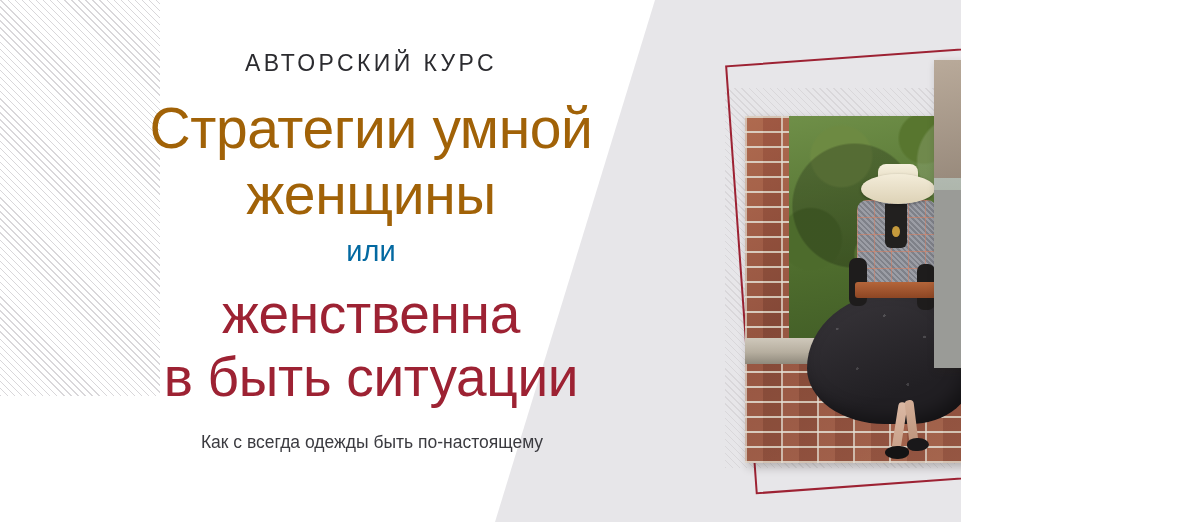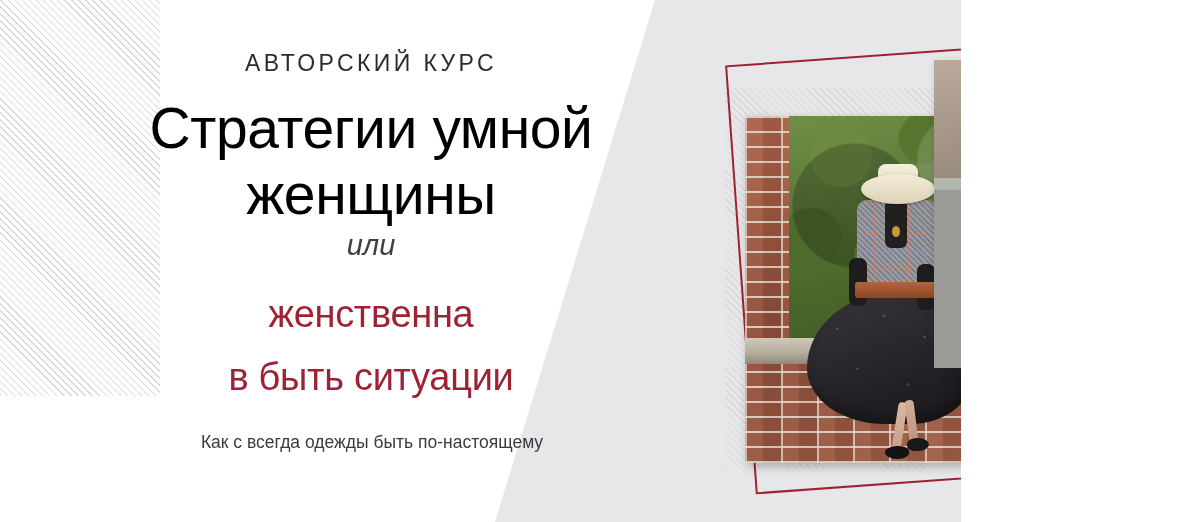--- a/index.html
+++ b/index.html
@@ -60,42 +60,41 @@
     font-size: 23px;
     letter-spacing: 3.4px;
     color: #2b2b2f;
     font-weight: 400;
     line-height: 1;
   }
   .headline {
     position: absolute;
     left: 0; top: 95px;
     width: 100%;
-    color: #000000;
+    color: #a16207;
     font-size: 57px;
     line-height: 66px;
     font-weight: 400;
     letter-spacing: -0.4px;
   }
   .orline {
     position: absolute;
-    left: 0; top: 231px;
+    left: 0; top: 237px;
     width: 100%;
-    color: #404040;
+    color: #0369a1;
     font-size: 29px;
     line-height: 1;
     font-weight: 400;
-    font-style: italic;
   }
   .headline2 {
     position: absolute;
     left: 0; top: 283px;
     width: 100%;
     color: #9d2233;
-    font-size: 38px;
+    font-size: 55px;
     line-height: 63px;
     font-weight: 400;
     letter-spacing: -0.3px;
   }
   .subtitle {
     position: absolute;
     left: 34px; top: 430px;
     width: 440px;
     color: #3b3b40;
     font-size: 17.5px;

